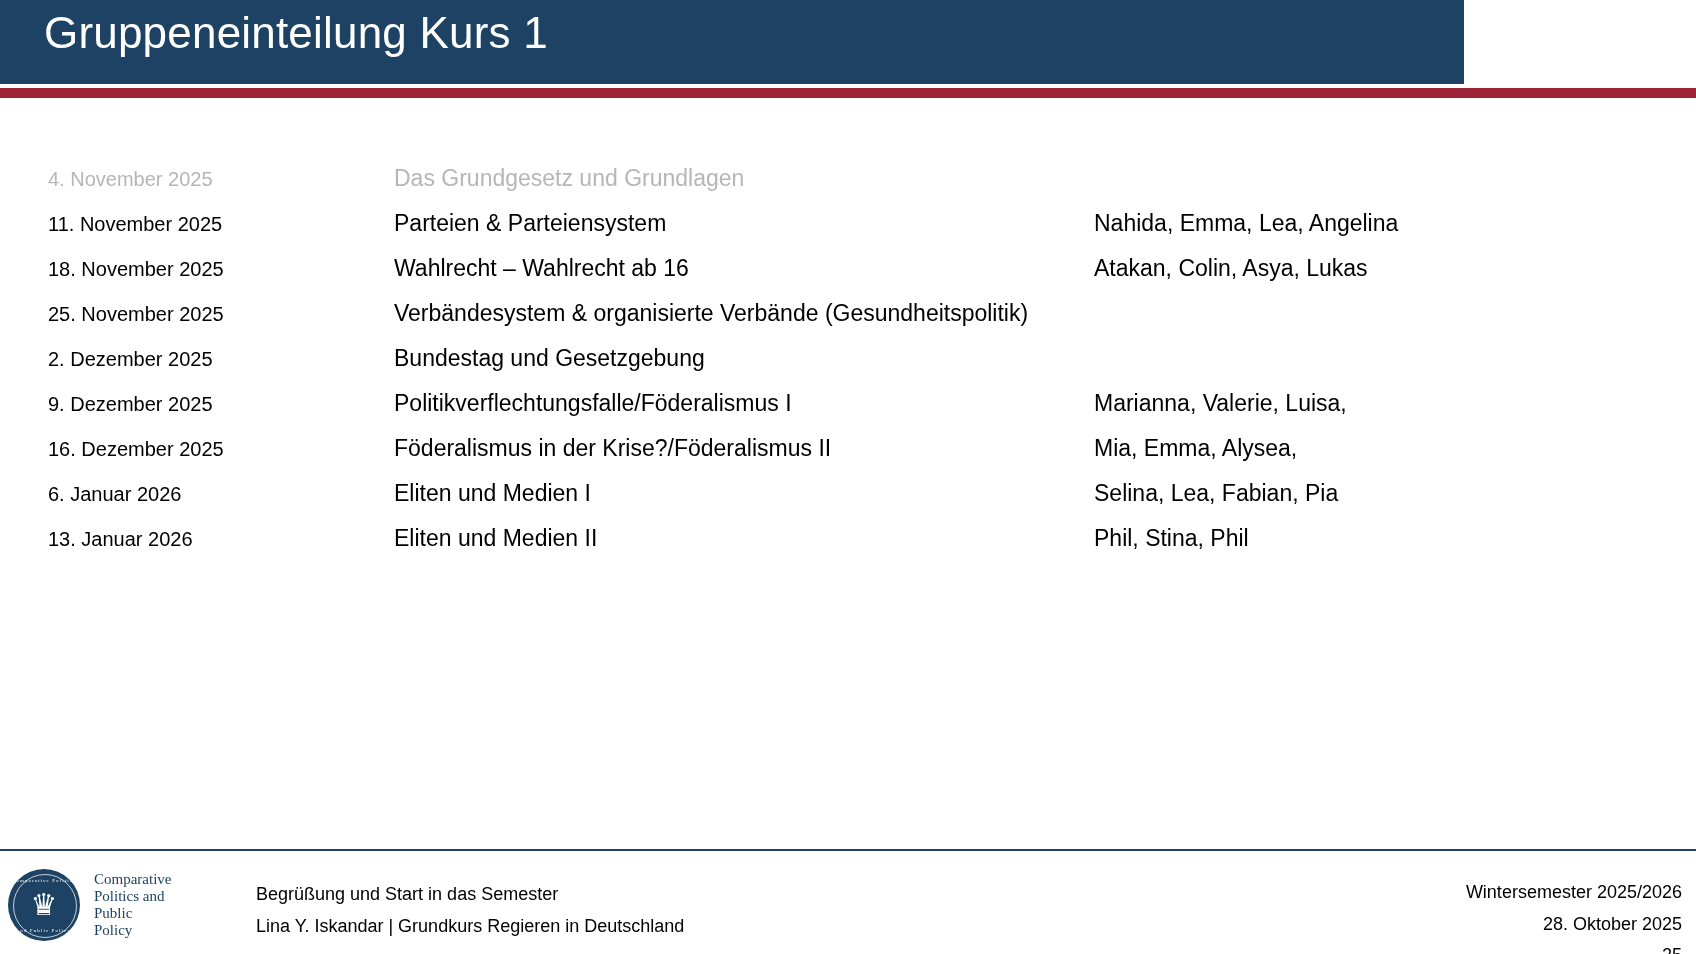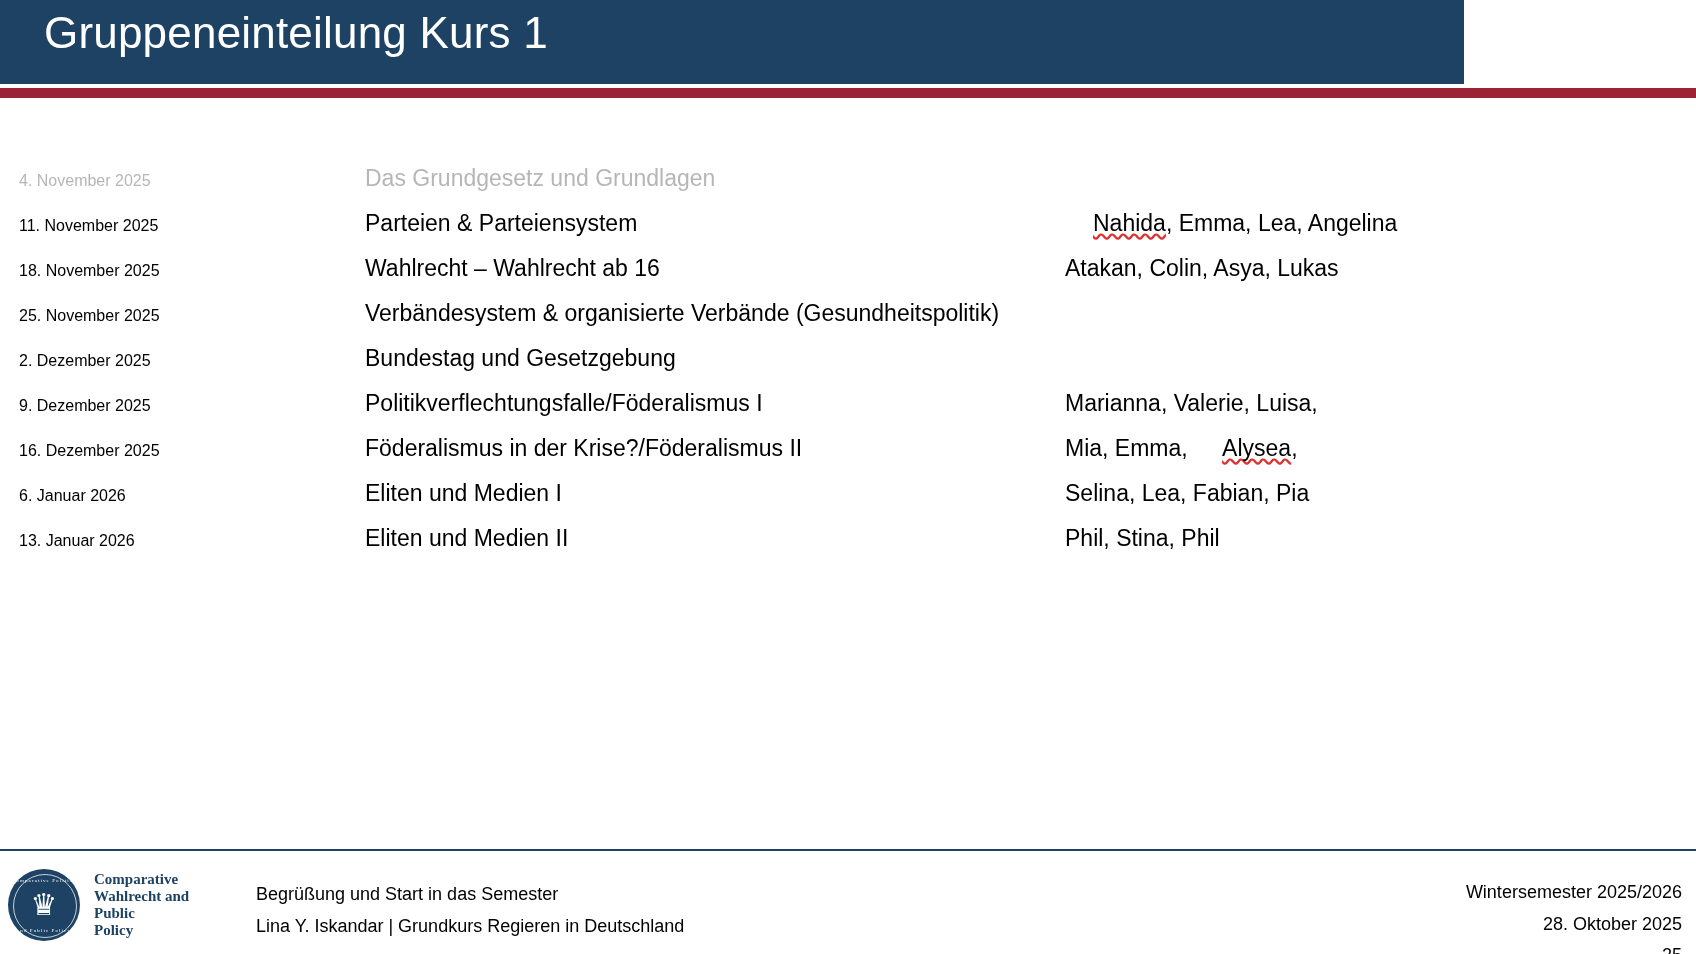--- a/index.html
+++ b/index.html
@@ -54,22 +54,23 @@
   }
   .row {
     display: flex;
     align-items: baseline;
     height: 45px;
   }
   .col-date {
     width: 325px;
     padding-left: 19px;
     box-sizing: border-box;
-    font-size: 16px;
-    white-space: nowrap;
+    font-size: 20px;
+    white-space: nowrap;
+    margin-left: 29px;
   }
   .col-topic {
     width: 700px;
     box-sizing: border-box;
     font-size: 23px;
     white-space: nowrap;
     margin-left: 40px;
   }
   .col-names {
     flex: 1;
@@ -77,26 +78,24 @@
     font-size: 23px;
     white-space: nowrap;
   }
   .row.muted .col-date,
   .row.muted .col-topic,
   .row.muted .col-names {
     color: #b6b6b6;
   }
   
   .squiggle {
-    text-decoration: underline;
     text-decoration-color: #e03131;
     text-decoration-style: wavy;
     text-decoration-skip-ink: none;
     text-underline-offset: 2px;
-    margin-left: 28px;
   }
 
   
   .footer-rule {
     position: absolute;
     left: 0;
     top: 849px;
     width: 1696px;
     height: 2px;
     background: #1d4263;
@@ -155,21 +154,21 @@
   }
   .logo-mark .micro-top { top: 9px; }
   .logo-mark .micro-bot { bottom: 8px; }
 
   .logo-text {
     margin-left: 14px;
     font-family: "Liberation Serif", serif;
     font-size: 15px;
     line-height: 1.15;
     color: #1d4263;
-    font-weight: bold;
+    font-weight: normal;
   }
   .logo-text span { display: block; white-space: nowrap; }
 
   .footer-center {
     position: absolute;
     left: 256px;
     top: 28px;
     font-size: 18px;
     line-height: 1.75;
     color: #000000;
@@ -256,21 +255,21 @@
 
   <div class="logo-wrap">
     <div class="logo-mark">
       <div class="ring"></div>
       <div class="micro-top">Comparative Politics</div>
       <div class="lion">♛</div>
       <div class="micro-bot">and Public Policy</div>
     </div>
     <div class="logo-text">
       <span>Comparative</span>
-      <span>Wahlrecht and</span>
+      <span>Politics and</span>
       <span>Public</span>
       <span>Policy</span>
     </div>
   </div>
 
   <div class="footer-center">
     <span>Begrüßung und Start in das Semester</span>
     <span>Lina Y. Iskandar | Grundkurs Regieren in Deutschland</span>
   </div>
 

